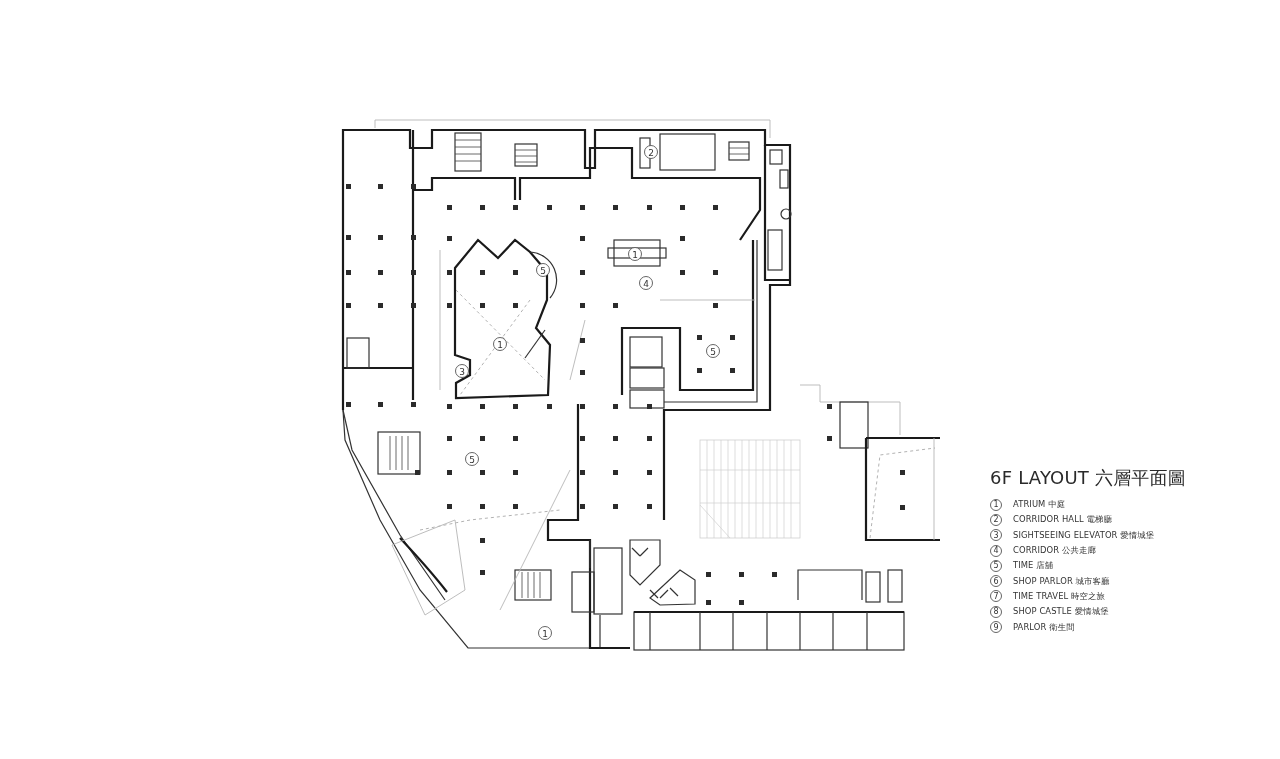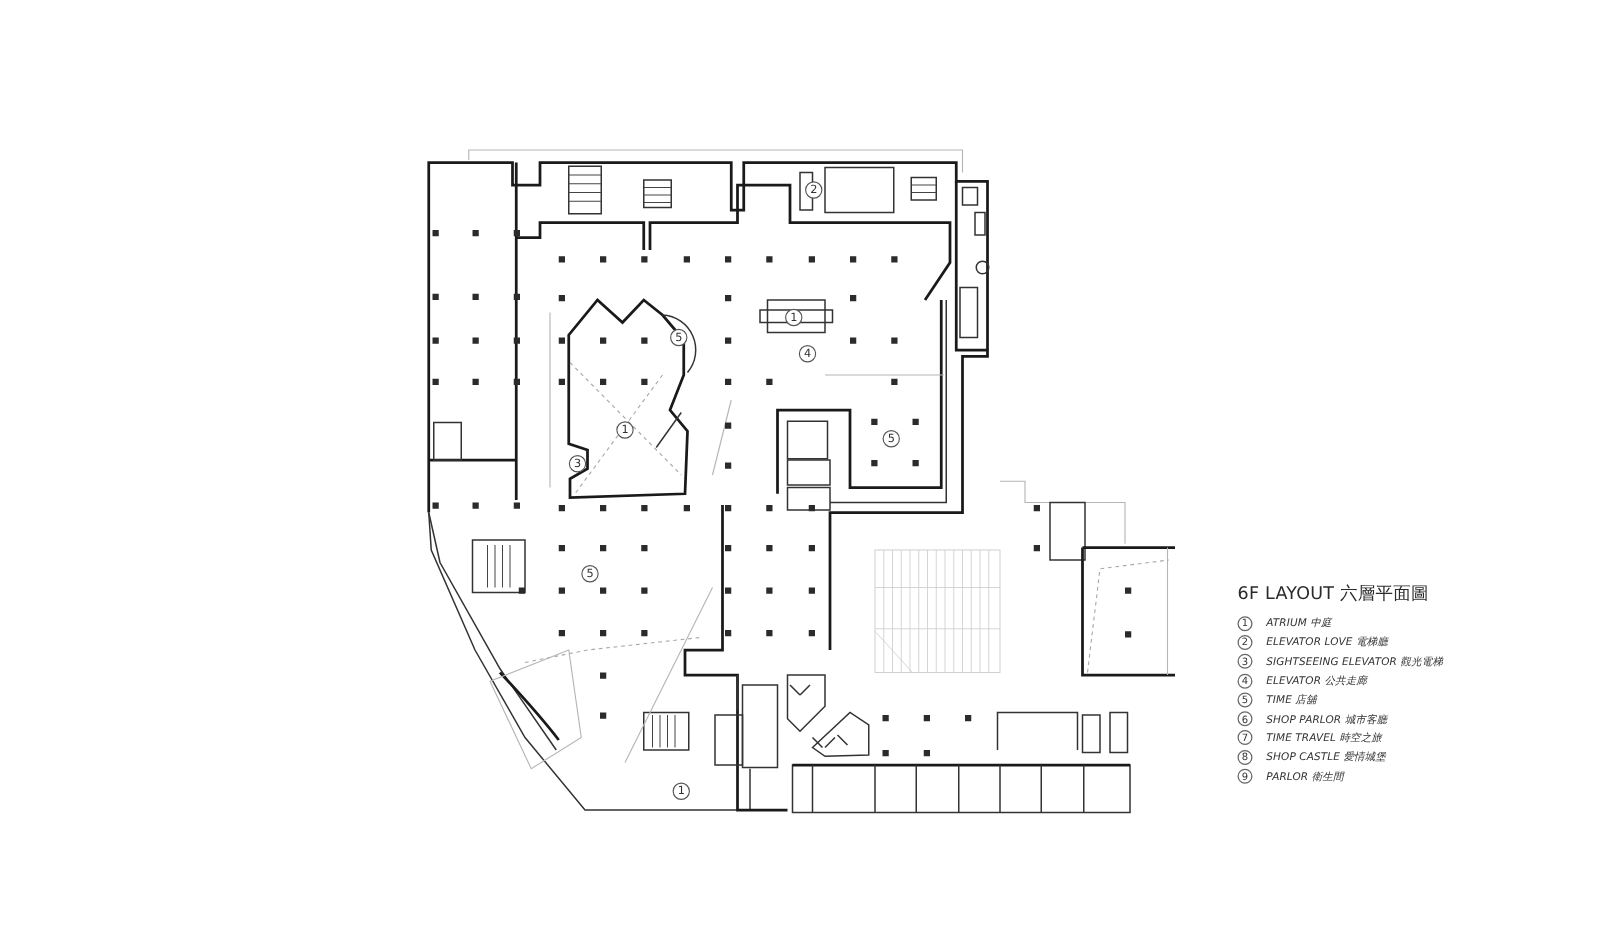--- a/index.html
+++ b/index.html
@@ -9,24 +9,24 @@
   .wall-thin { stroke: #333; fill: none; stroke-width: 1.2; }
   .light { stroke: #b5b5b5; fill: none; stroke-width: 0.9; }
   .dash { stroke: #a9a9a9; fill: none; stroke-width: 0.9; stroke-dasharray: 3 3; }
   .col { fill: #2b2b2b; }
   .stair line { stroke: #444; stroke-width: 0.8; }
   .grid line { stroke: #cfcfcf; stroke-width: 0.7; }
   .label-circle { fill: #fff; stroke: #555; stroke-width: 0.9; }
   .label-num { font-family: "DejaVu Sans", sans-serif; font-size: 9px; fill: #333; text-anchor: middle; dominant-baseline: central; }
 
   #legend { position: absolute; left: 990px; top: 466px; width: 220px; color: #333; }
-  #legend .title { font-family: "DejaVu Sans", sans-serif; font-size: 14px; letter-spacing: 0.2px; margin-bottom: 7px; color: #2a2a2a; }
+  #legend .title { font-family: "DejaVu Sans", sans-serif; font-size: 18px; letter-spacing: 0.2px; margin-bottom: 7px; color: #2a2a2a; }
   #legend .row { display: flex; align-items: center; height: 15.3px; font-size: 8.4px; }
   #legend .num { width: 12px; height: 12px; border: 1px solid #666; border-radius: 50%; font-size: 8px; display: inline-flex; align-items: center; justify-content: center; margin-right: 11px; box-sizing: border-box; color: #333; }
-  #legend .txt { white-space: nowrap; letter-spacing: 0.1px; font-style: italic; }
+  #legend .txt { white-space: nowrap; letter-spacing: 0.1px; }
 </style>
 </head>
 <body>
 
 <svg id="plan" viewBox="0 0 1280 759" xmlns="http://www.w3.org/2000/svg">
 
   <g>
     <polyline class="light" points="375,128 375,120 770,120 770,138"></polyline>
     <polyline class="light" points="800,385 820,385 820,402 900,402 900,435"></polyline>
   </g>
@@ -293,29 +293,29 @@
 </svg>
 
 <div id="legend">
   <div class="title">6F LAYOUT 六層平面圖</div>
   <div class="row">
     <span class="num">1</span>
     <span class="txt">ATRIUM 中庭</span>
   </div>
   <div class="row">
     <span class="num">2</span>
-    <span class="txt">ELEVATOR LOVE 電梯廳</span>
+    <span class="txt">CORRIDOR HALL 電梯廳</span>
   </div>
   <div class="row">
     <span class="num">3</span>
-    <span class="txt">SIGHTSEEING ELEVATOR 觀光電梯</span>
+    <span class="txt">SIGHTSEEING ELEVATOR 愛情城堡</span>
   </div>
   <div class="row">
     <span class="num">4</span>
-    <span class="txt">ELEVATOR 公共走廊</span>
+    <span class="txt">CORRIDOR 公共走廊</span>
   </div>
   <div class="row">
     <span class="num">5</span>
     <span class="txt">TIME 店舖</span>
   </div>
   <div class="row">
     <span class="num">6</span>
     <span class="txt">SHOP PARLOR 城市客廳</span>
   </div>
   <div class="row">

